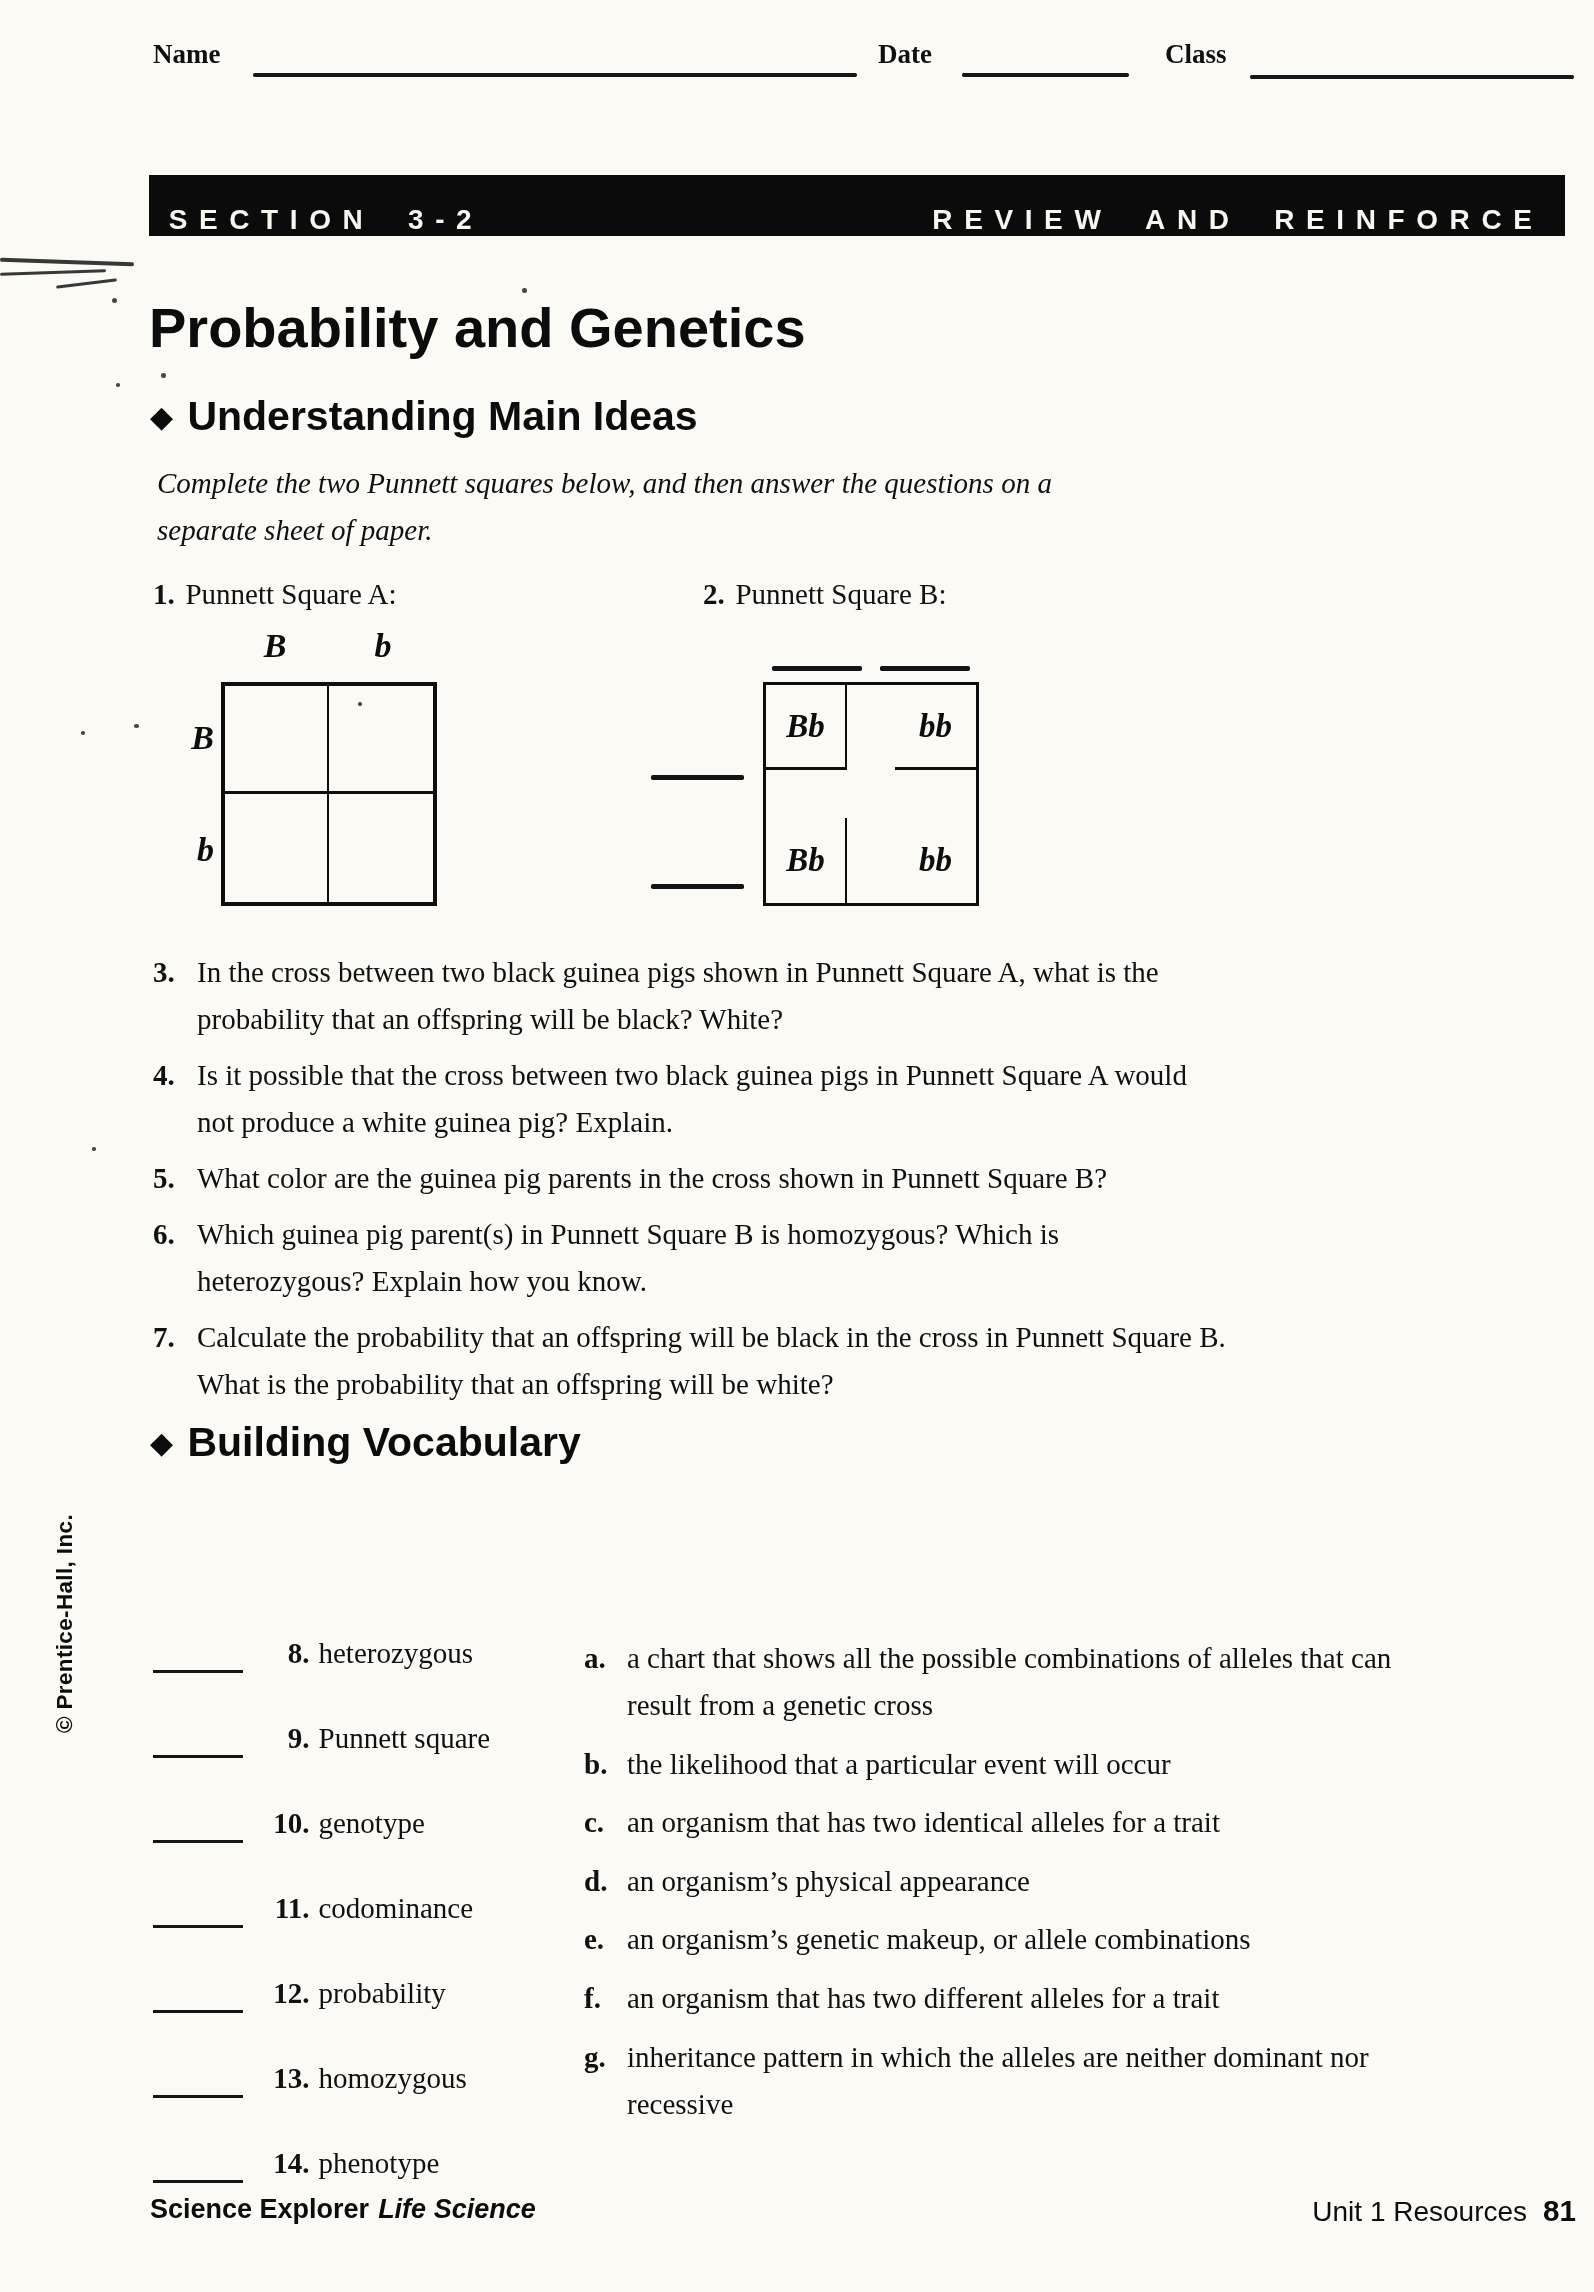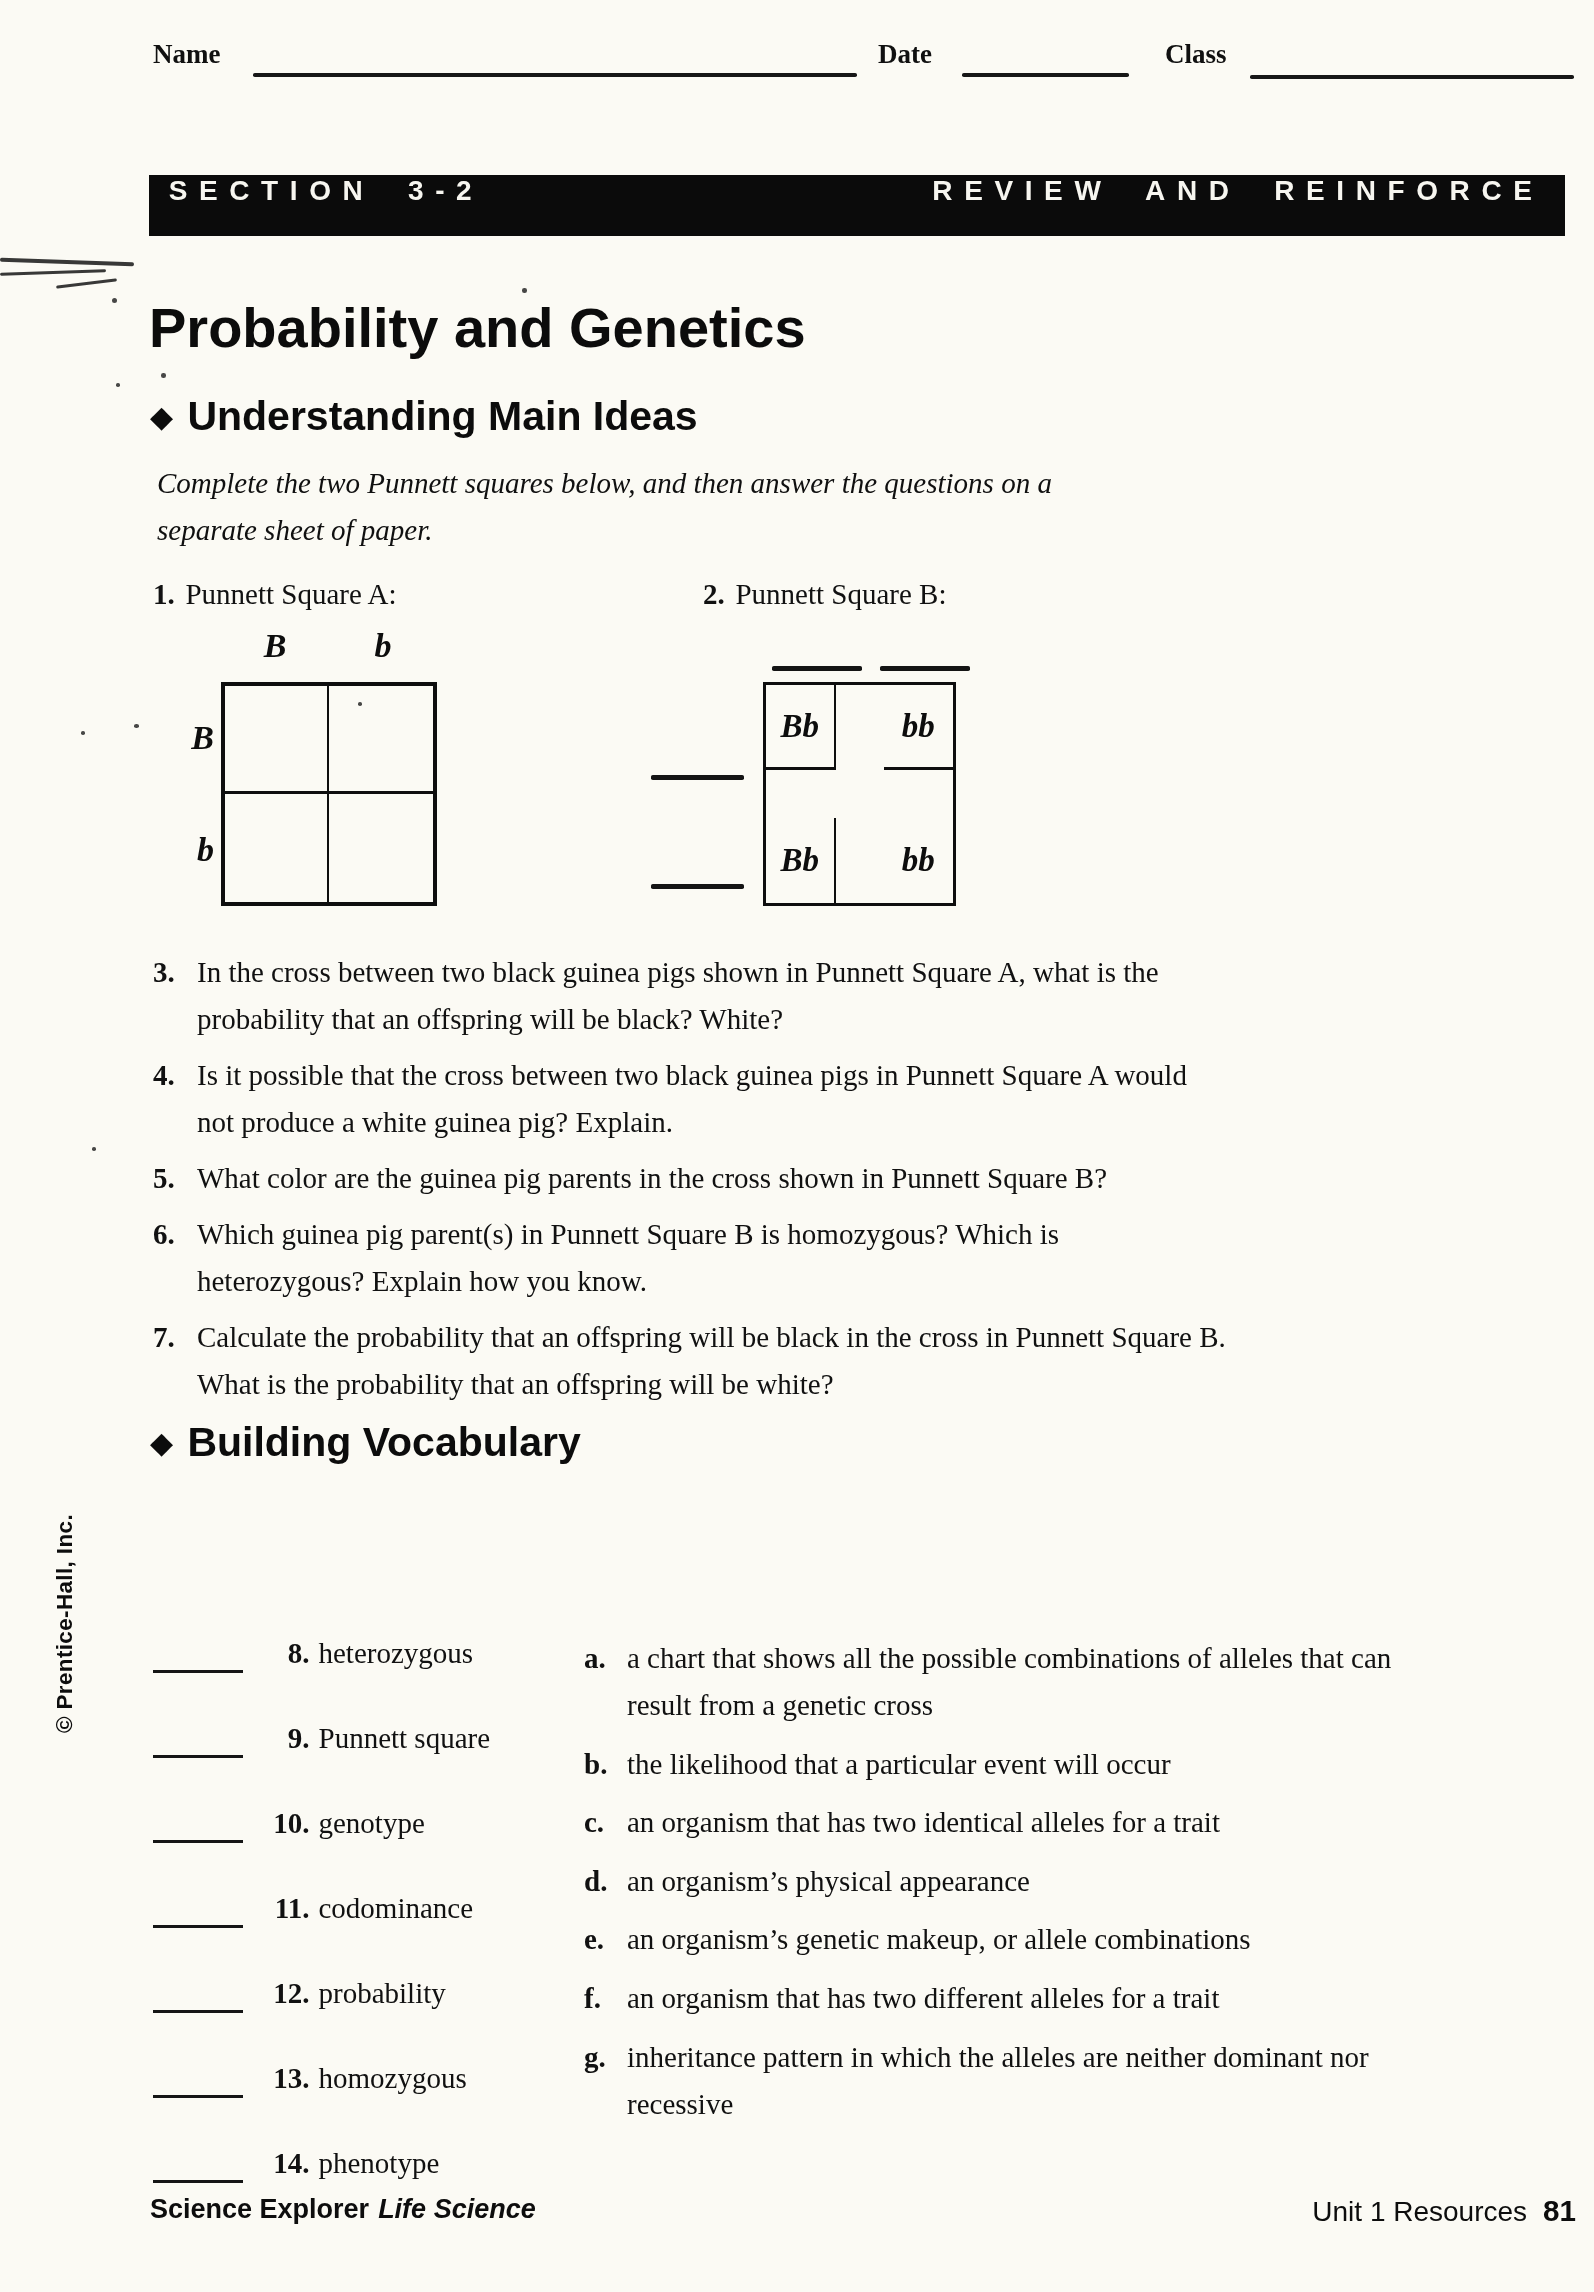--- a/index.html
+++ b/index.html
@@ -13,21 +13,21 @@
   }
   .abs{position:absolute;}
 
   
   .hdr-label{font:700 27px "Liberation Serif", serif;color:#101010;}
   .rule{background:#171717;height:3.6px;border-radius:1.8px;}
 
   
   .bar{
     background:#0b0b0b;
-    display:flex;align-items:flex-start;justify-content:space-between;
+    display:flex;align-items:flex-end;justify-content:space-between;
     padding:0 21.5px 0 19.7px;box-sizing:border-box;
   }
   .bar span{
     color:#f7f6f0;
     font:700 28px "Liberation Sans", sans-serif;
     letter-spacing:11.6px;word-spacing:14.3px;
     white-space:nowrap;
   }
 
   .title{font:800 56px/63px "Liberation Sans", sans-serif;letter-spacing:0;color:#0c0c0c;}
@@ -143,21 +143,21 @@
     <div class="cell"></div>
     <div class="cell"></div>
   </div>
 
   <div class="abs" style="left:763px;top:666px;width:216px;display:flex;justify-content:space-around;">
     <span class="blank-line" style="width:90px;"></span>
     <span class="blank-line" style="width:90px;"></span>
   </div>
   <div class="abs blank-line" style="left:651px;top:775px;width:93px;"></div>
   <div class="abs blank-line" style="left:651px;top:884px;width:93px;"></div>
-  <div class="abs pgrid thin" style="left:763px;top:682px;width:193px;height:224px;gap:48px;">
+  <div class="abs pgrid thin" style="left:763px;top:682px;width:216px;height:224px;gap:48px;">
     <div class="cell">Bb</div>
     <div class="cell">bb</div>
     <div class="cell">Bb</div>
     <div class="cell">bb</div>
   </div>
 
   <div class="abs" style="left:153px;top:949px;">
     <div class="q">
       <span class="num">3.</span>
       <span class="txt">In the cross between two black guinea pigs shown in Punnett Square A, what is the probability that an offspring will be black? White?</span>

